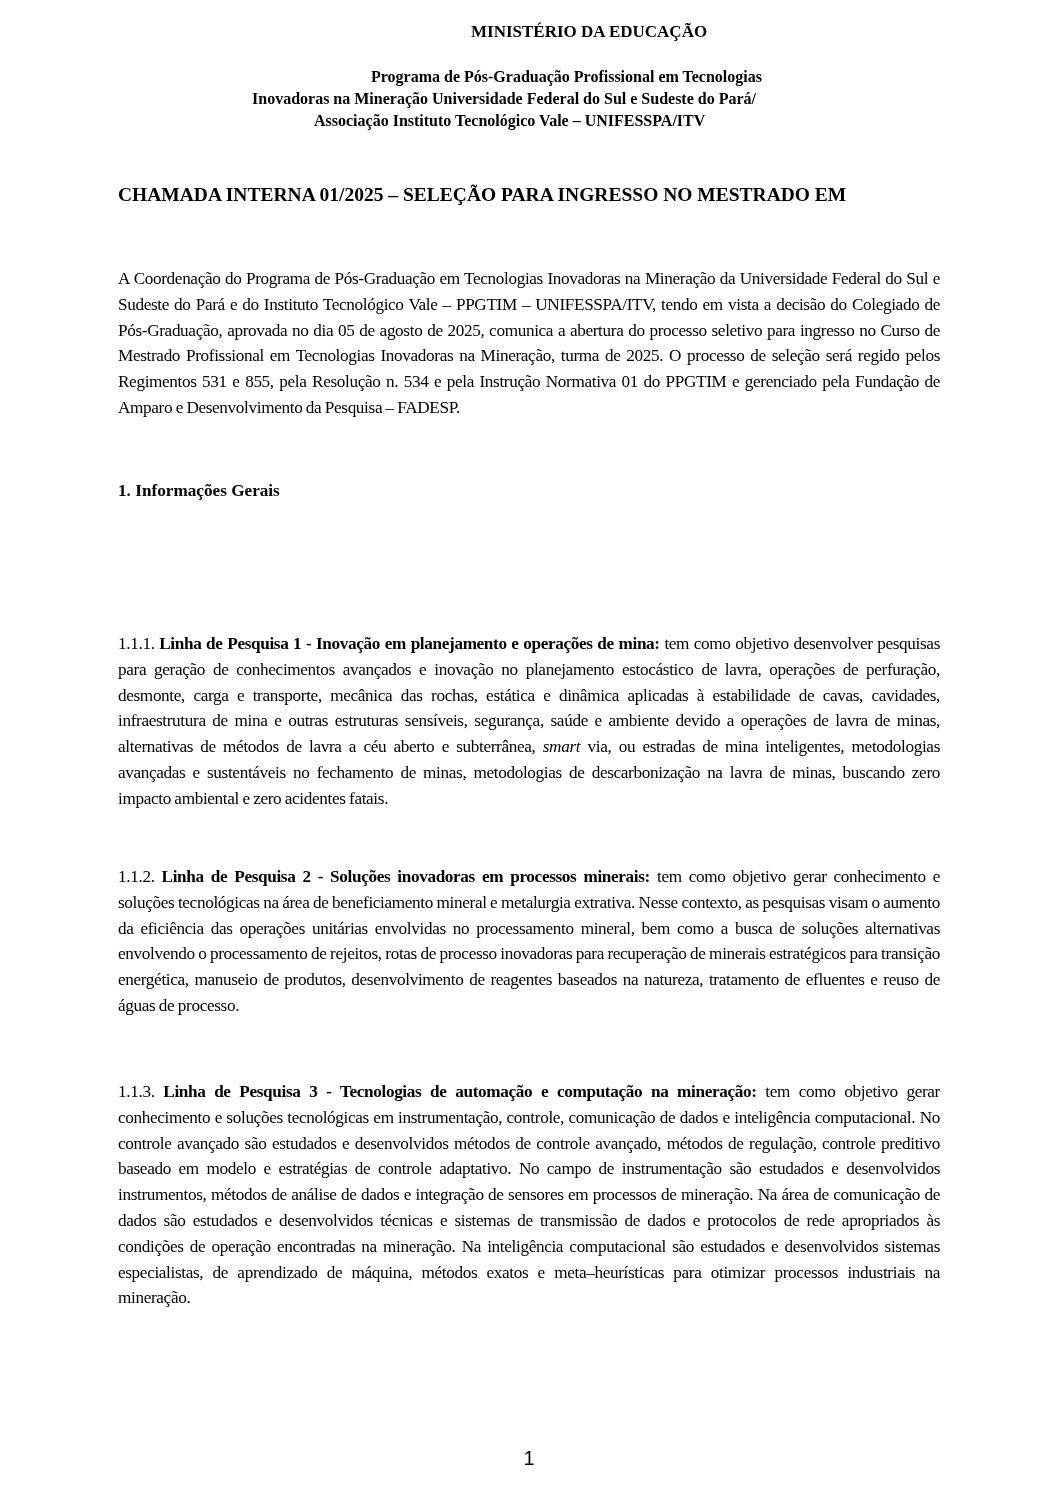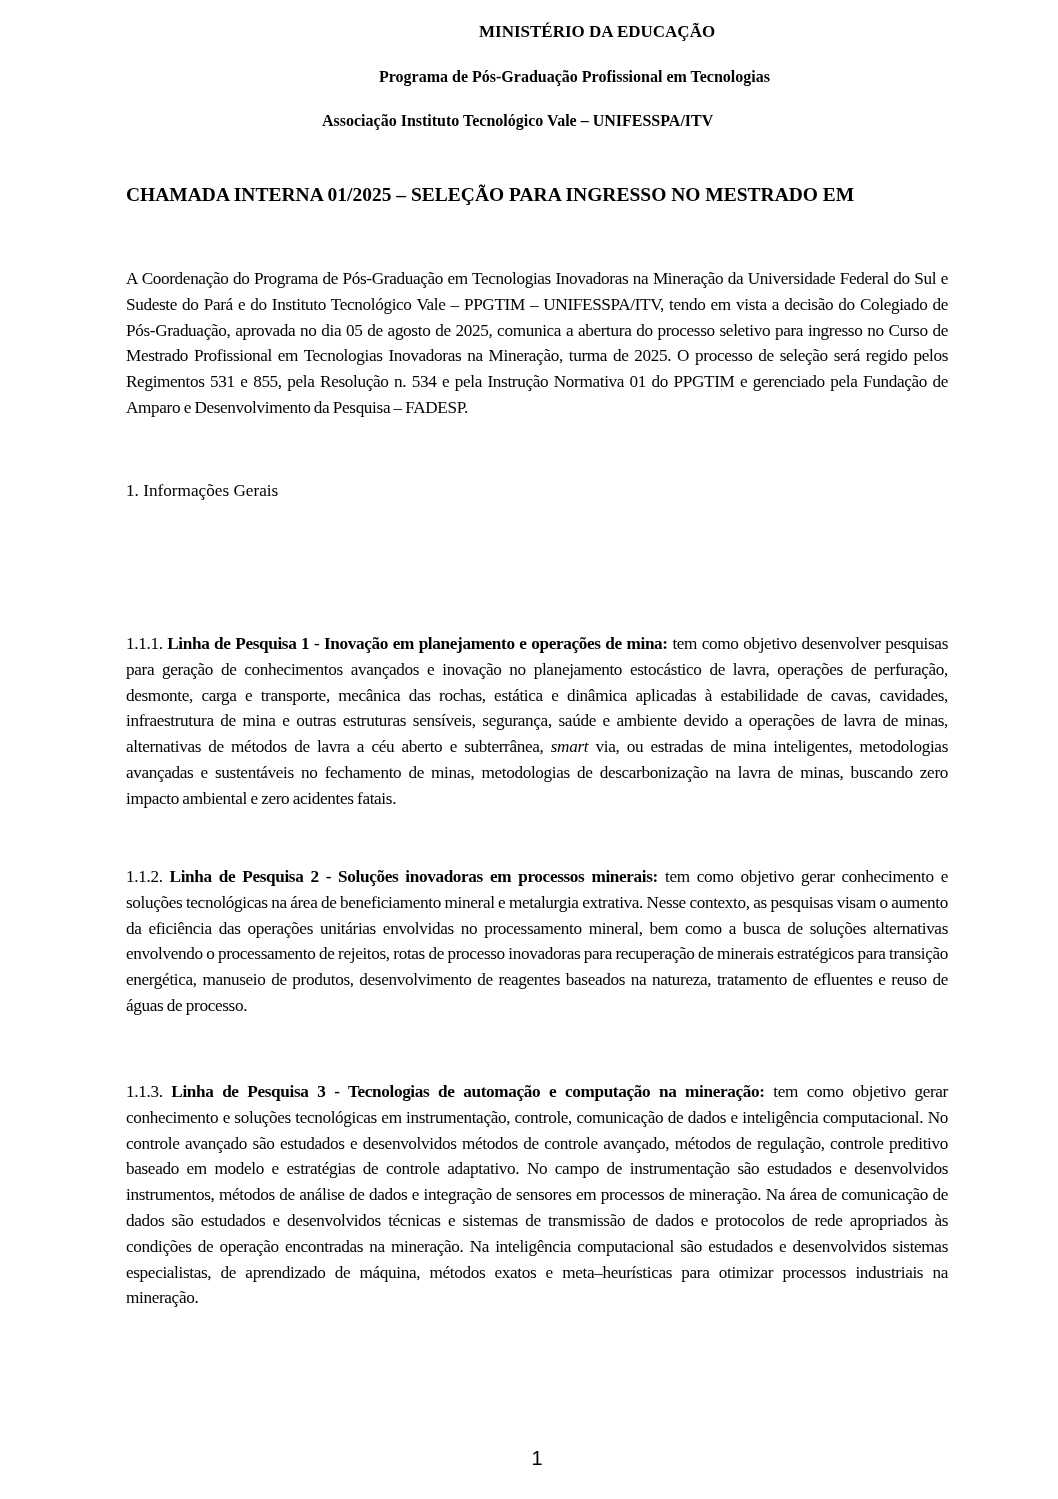--- a/index.html
+++ b/index.html
@@ -1,36 +1,37 @@
 <!DOCTYPE html>
 <html><head>
 <meta charset="utf-8">
 <style>
   html, body { margin: 0; padding: 0; background: #ffffff; }
   body { width: 1058px; height: 1499px; position: relative; overflow: hidden;
          font-family: "Liberation Serif", "DejaVu Serif", serif; color: #000; }
-  .page { position: absolute; left: 8px; top: 0; width: 1044px; height: 1499px; background: #fff; }
+  .page { position: absolute; left: 0; top: 0; width: 1044px; height: 1499px; background: #fff; }
   .hdr { position: absolute; font-weight: bold; white-space: nowrap; font-size: 17px; line-height: 20px; }
   .title { position: absolute; left: 118px; width: 822px; text-align: left; font-weight: bold;
            font-size: 19.5px; line-height: 28px; }
   .para { position: absolute; left: 118px; width: 822px; font-size: 17.2px; line-height: 25.8px;
           text-align: justify; letter-spacing: -0.35px; word-spacing: -0.5px; }
-  .sec { position: absolute; left: 118px; font-weight: normal; font-size: 17.2px; line-height: 25px; }
+  .sec { position: absolute; left: 118px; font-weight: bold; font-size: 17.2px; line-height: 25px; }
   .b { font-weight: bold; }
   .i { font-style: italic; }
   .pnum { position: absolute; left: 0; width: 1058px; top: 1447px; text-align: center;
           font-family: "Liberation Sans", "DejaVu Sans", sans-serif; font-size: 20px; }
 </style>
 </head>
 <body>
 
 <div class="page">
 
   <div class="hdr" style="left:471px; top:22px;">MINISTÉRIO DA EDUCAÇÃO</div>
   <div class="hdr" style="left:371px; top:67px; font-size:16px;">Programa de Pós-Graduação Profissional em Tecnologias</div>
+  <div class="hdr" style="left:252px; top:89px; font-size:16px;">Inovadoras na Mineração Universidade Federal do Sul e Sudeste do Pará/</div>
   <div class="hdr" style="left:314px; top:111px; font-size:16px;">Associação Instituto Tecnológico Vale – UNIFESSPA/ITV</div>
 
   <div class="title" style="top:181px;">
     <div>CHAMADA INTERNA 01/2025 – SELEÇÃO PARA INGRESSO NO MESTRADO EM</div>
   </div>
 
   <div class="para" style="top:266px;">A Coordenação do Programa de Pós-Graduação em Tecnologias Inovadoras na Mineração da Universidade Federal do Sul e Sudeste do Pará e do Instituto Tecnológico Vale – PPGTIM – UNIFESSPA/ITV, tendo em vista a decisão do Colegiado de Pós-Graduação, aprovada no dia 05 de agosto de 2025, comunica a abertura do processo seletivo para ingresso no Curso de Mestrado Profissional em Tecnologias Inovadoras na Mineração, turma de 2025. O processo de seleção será regido pelos Regimentos 531 e 855, pela Resolução n. 534 e pela Instrução Normativa 01 do PPGTIM e gerenciado pela Fundação de Amparo e Desenvolvimento da Pesquisa – FADESP.</div>
 
   <div class="sec" style="top:478px;">1. Informações Gerais</div>
 

